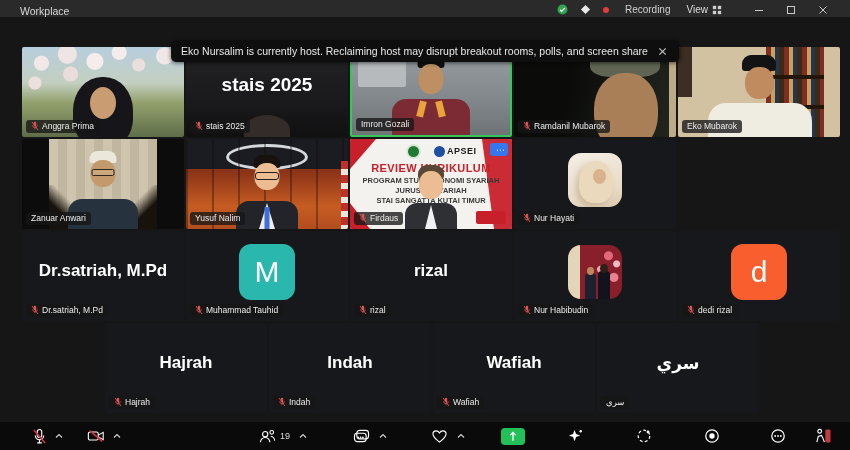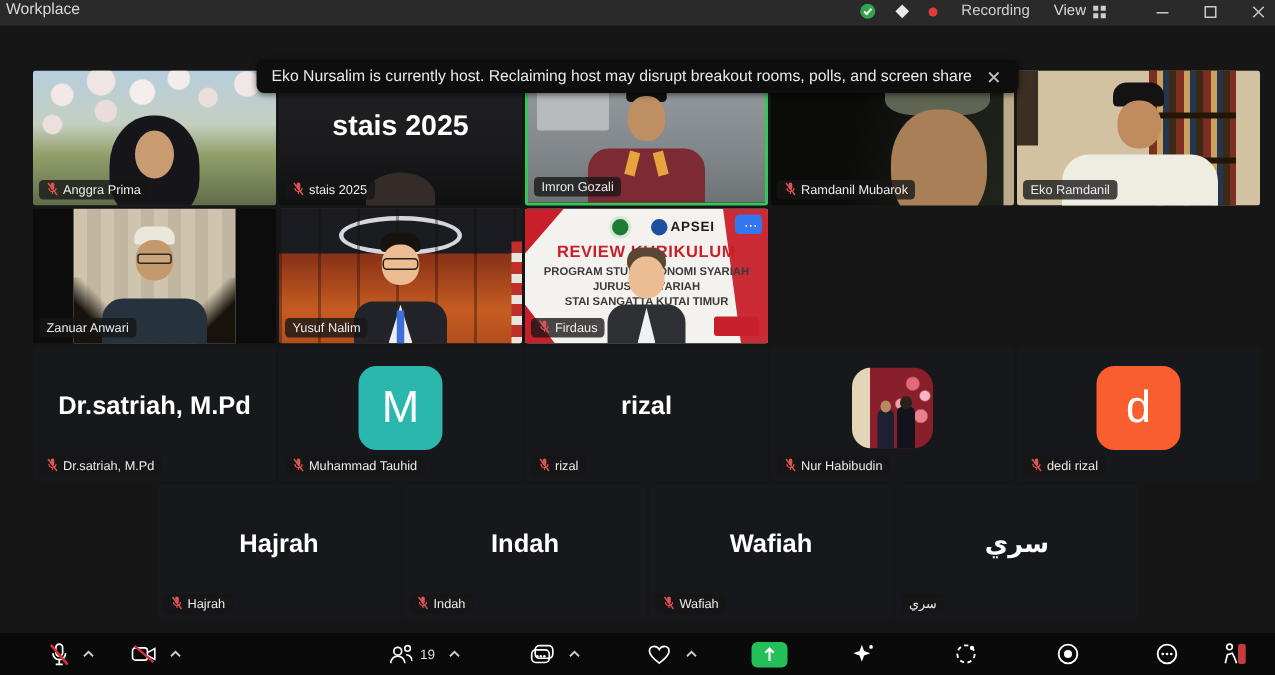--- a/index.html
+++ b/index.html
@@ -1,20 +1,20 @@
 <!DOCTYPE html>
 <html><head>
 <meta charset="utf-8">
 <style>
   html,body{margin:0;padding:0;background:#000;}
   body{width:850px;height:450px;overflow:hidden;font-family:"Liberation Sans",sans-serif;-webkit-font-smoothing:antialiased;}
   .app{position:relative;width:850px;height:450px;background:#161616;}
 
   
-  .titlebar{position:absolute;top:0;left:0;right:0;height:17px;background:#2a2a2a;display:flex;align-items:flex-start;padding:0 4px;box-sizing:border-box;z-index:40;}
+  .titlebar{position:absolute;top:0;left:0;right:0;height:17px;background:#2a2a2a;display:flex;align-items:flex-end;padding:0 20px;box-sizing:border-box;z-index:40;}
   .tb-title{color:#d8d8d8;font-size:10.5px;}
   .tb-right{margin-left:auto;display:flex;align-items:center;gap:12px;}
   .tb-item{display:flex;align-items:center;gap:16px;color:#d0d0d0;font-size:10px;}
   .rec-dot{width:6px;height:6px;border-radius:50%;background:#e23b3b;display:inline-block;}
   .winctl{display:flex;align-items:center;gap:18px;margin-left:14px;}
   .winctl svg{display:block;}
 
   
   .stage{position:absolute;top:17px;left:0;right:0;bottom:28px;background:#161616;padding-left:24px;}
 
@@ -298,21 +298,21 @@
           <div class="art art-eko">
             <div class="eko-frame"></div>
             <div class="eko-shelf"></div>
             <div class="eko-shelf-bar" style="top:28px;"></div>
             <div class="eko-shelf-bar" style="top:58px;"></div>
             <div class="eko-peci"></div>
             <div class="eko-face"></div>
             <div class="eko-body"></div>
           </div>
           <div class="nametag">
-            <span>Eko Ramdanil</span>
+            <span>Eko Mubarok</span>
           </div>
         </div>
       </div>
 
       <div class="grow">
         <div class="tile">
           <div class="art art-zanuar">
             <div class="zan-video">
               <div class="zan-shadeL"></div>
                 <div class="zan-shadeR"></div>
@@ -369,20 +369,35 @@
                 <rect x="4.2" y="1" width="3.6" height="7" rx="1.8" fill="#e05252"></rect>
                 <path d="M2.5 6.5a3.5 3.5 0 0 0 7 0" fill="none" stroke="#e05252" stroke-width="1.2"></path>
                 <path d="M6 10v2.5" stroke="#e05252" stroke-width="1.2"></path>
                 <path d="M1.5 1.5 10.5 13.5" stroke="#e05252" stroke-width="1.4"></path>
               </svg>
             <span>Firdaus</span>
           </div>
         </div>
 
 
+        <div class="tile">
+          <div class="sq-avatar nh-av">
+            <div class="nh-hijab"></div>
+              <div class="nh-face"></div>
+          </div>
+          <div class="nametag">
+            <svg width="8" height="10" viewBox="0 0 12 15">
+                <rect x="4.2" y="1" width="3.6" height="7" rx="1.8" fill="#e05252"></rect>
+                <path d="M2.5 6.5a3.5 3.5 0 0 0 7 0" fill="none" stroke="#e05252" stroke-width="1.2"></path>
+                <path d="M6 10v2.5" stroke="#e05252" stroke-width="1.2"></path>
+                <path d="M1.5 1.5 10.5 13.5" stroke="#e05252" stroke-width="1.4"></path>
+              </svg>
+            <span>Nur Hayati</span>
+          </div>
+        </div>
       </div>
 
       <div class="grow">
         <div class="tile">
           <div class="bigname">Dr.satriah, M.Pd</div>
           <div class="nametag">
             <svg width="8" height="10" viewBox="0 0 12 15">
                 <rect x="4.2" y="1" width="3.6" height="7" rx="1.8" fill="#e05252"></rect>
                 <path d="M2.5 6.5a3.5 3.5 0 0 0 7 0" fill="none" stroke="#e05252" stroke-width="1.2"></path>
                 <path d="M6 10v2.5" stroke="#e05252" stroke-width="1.2"></path>

